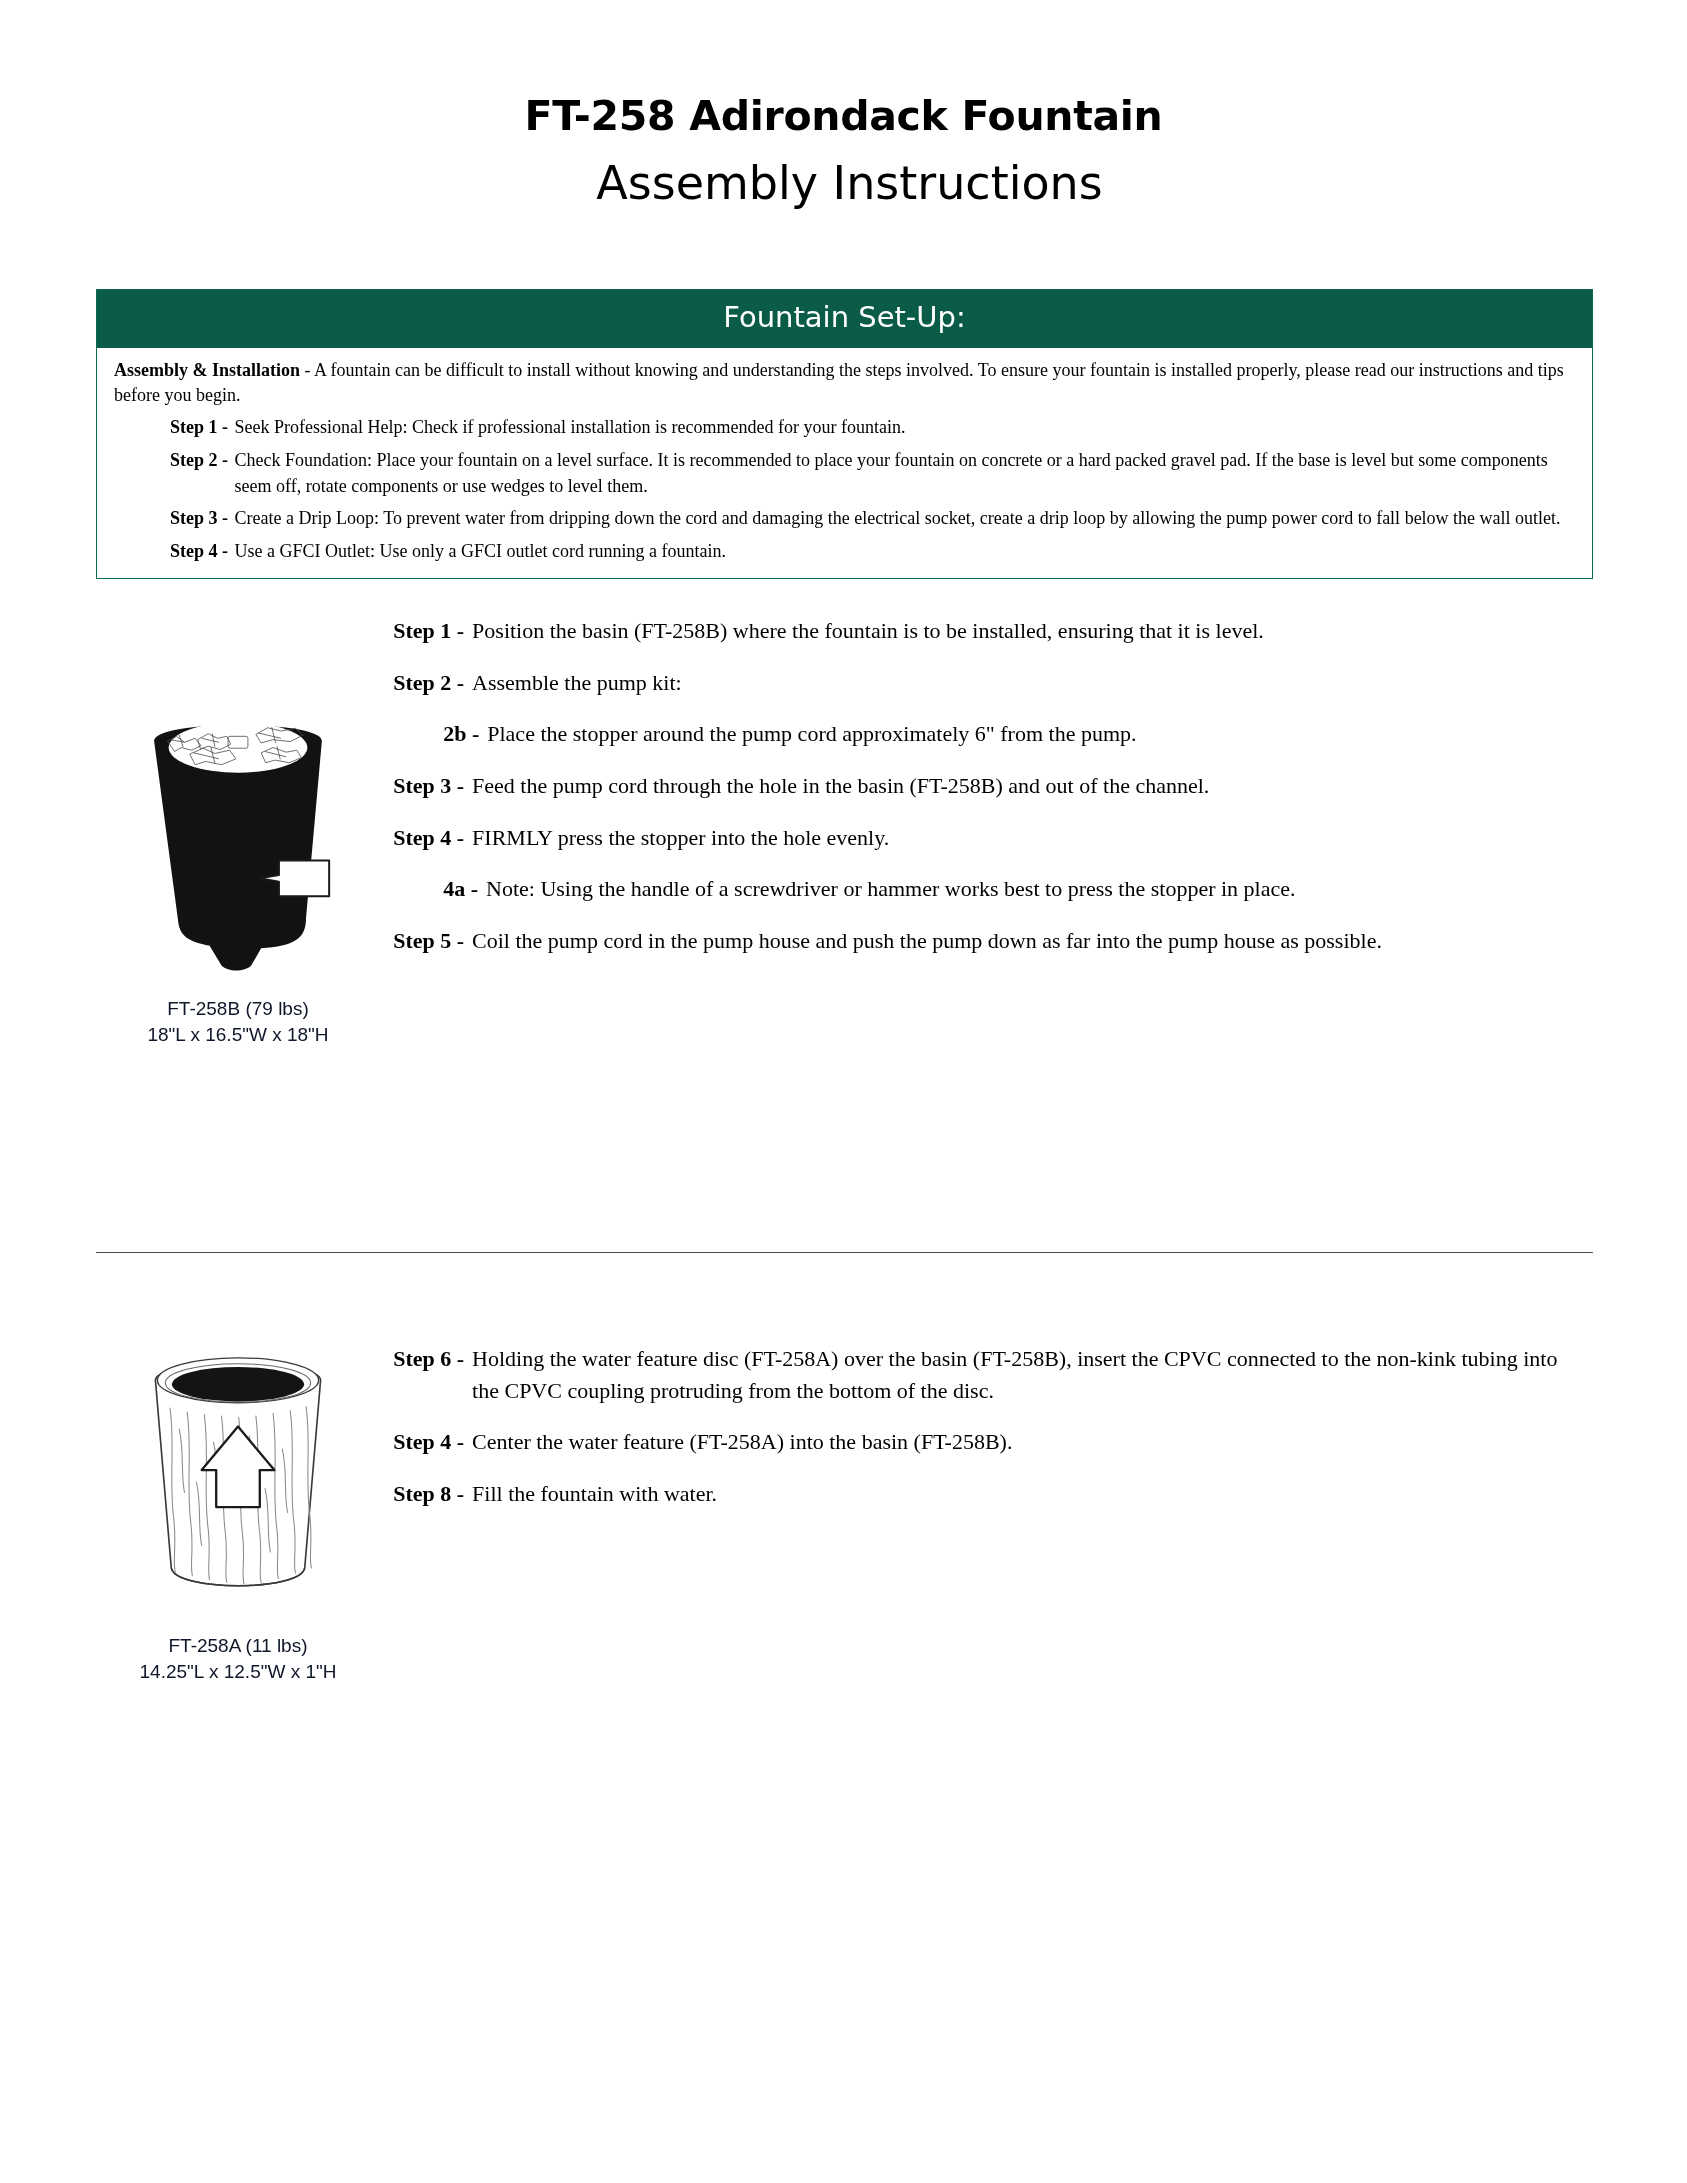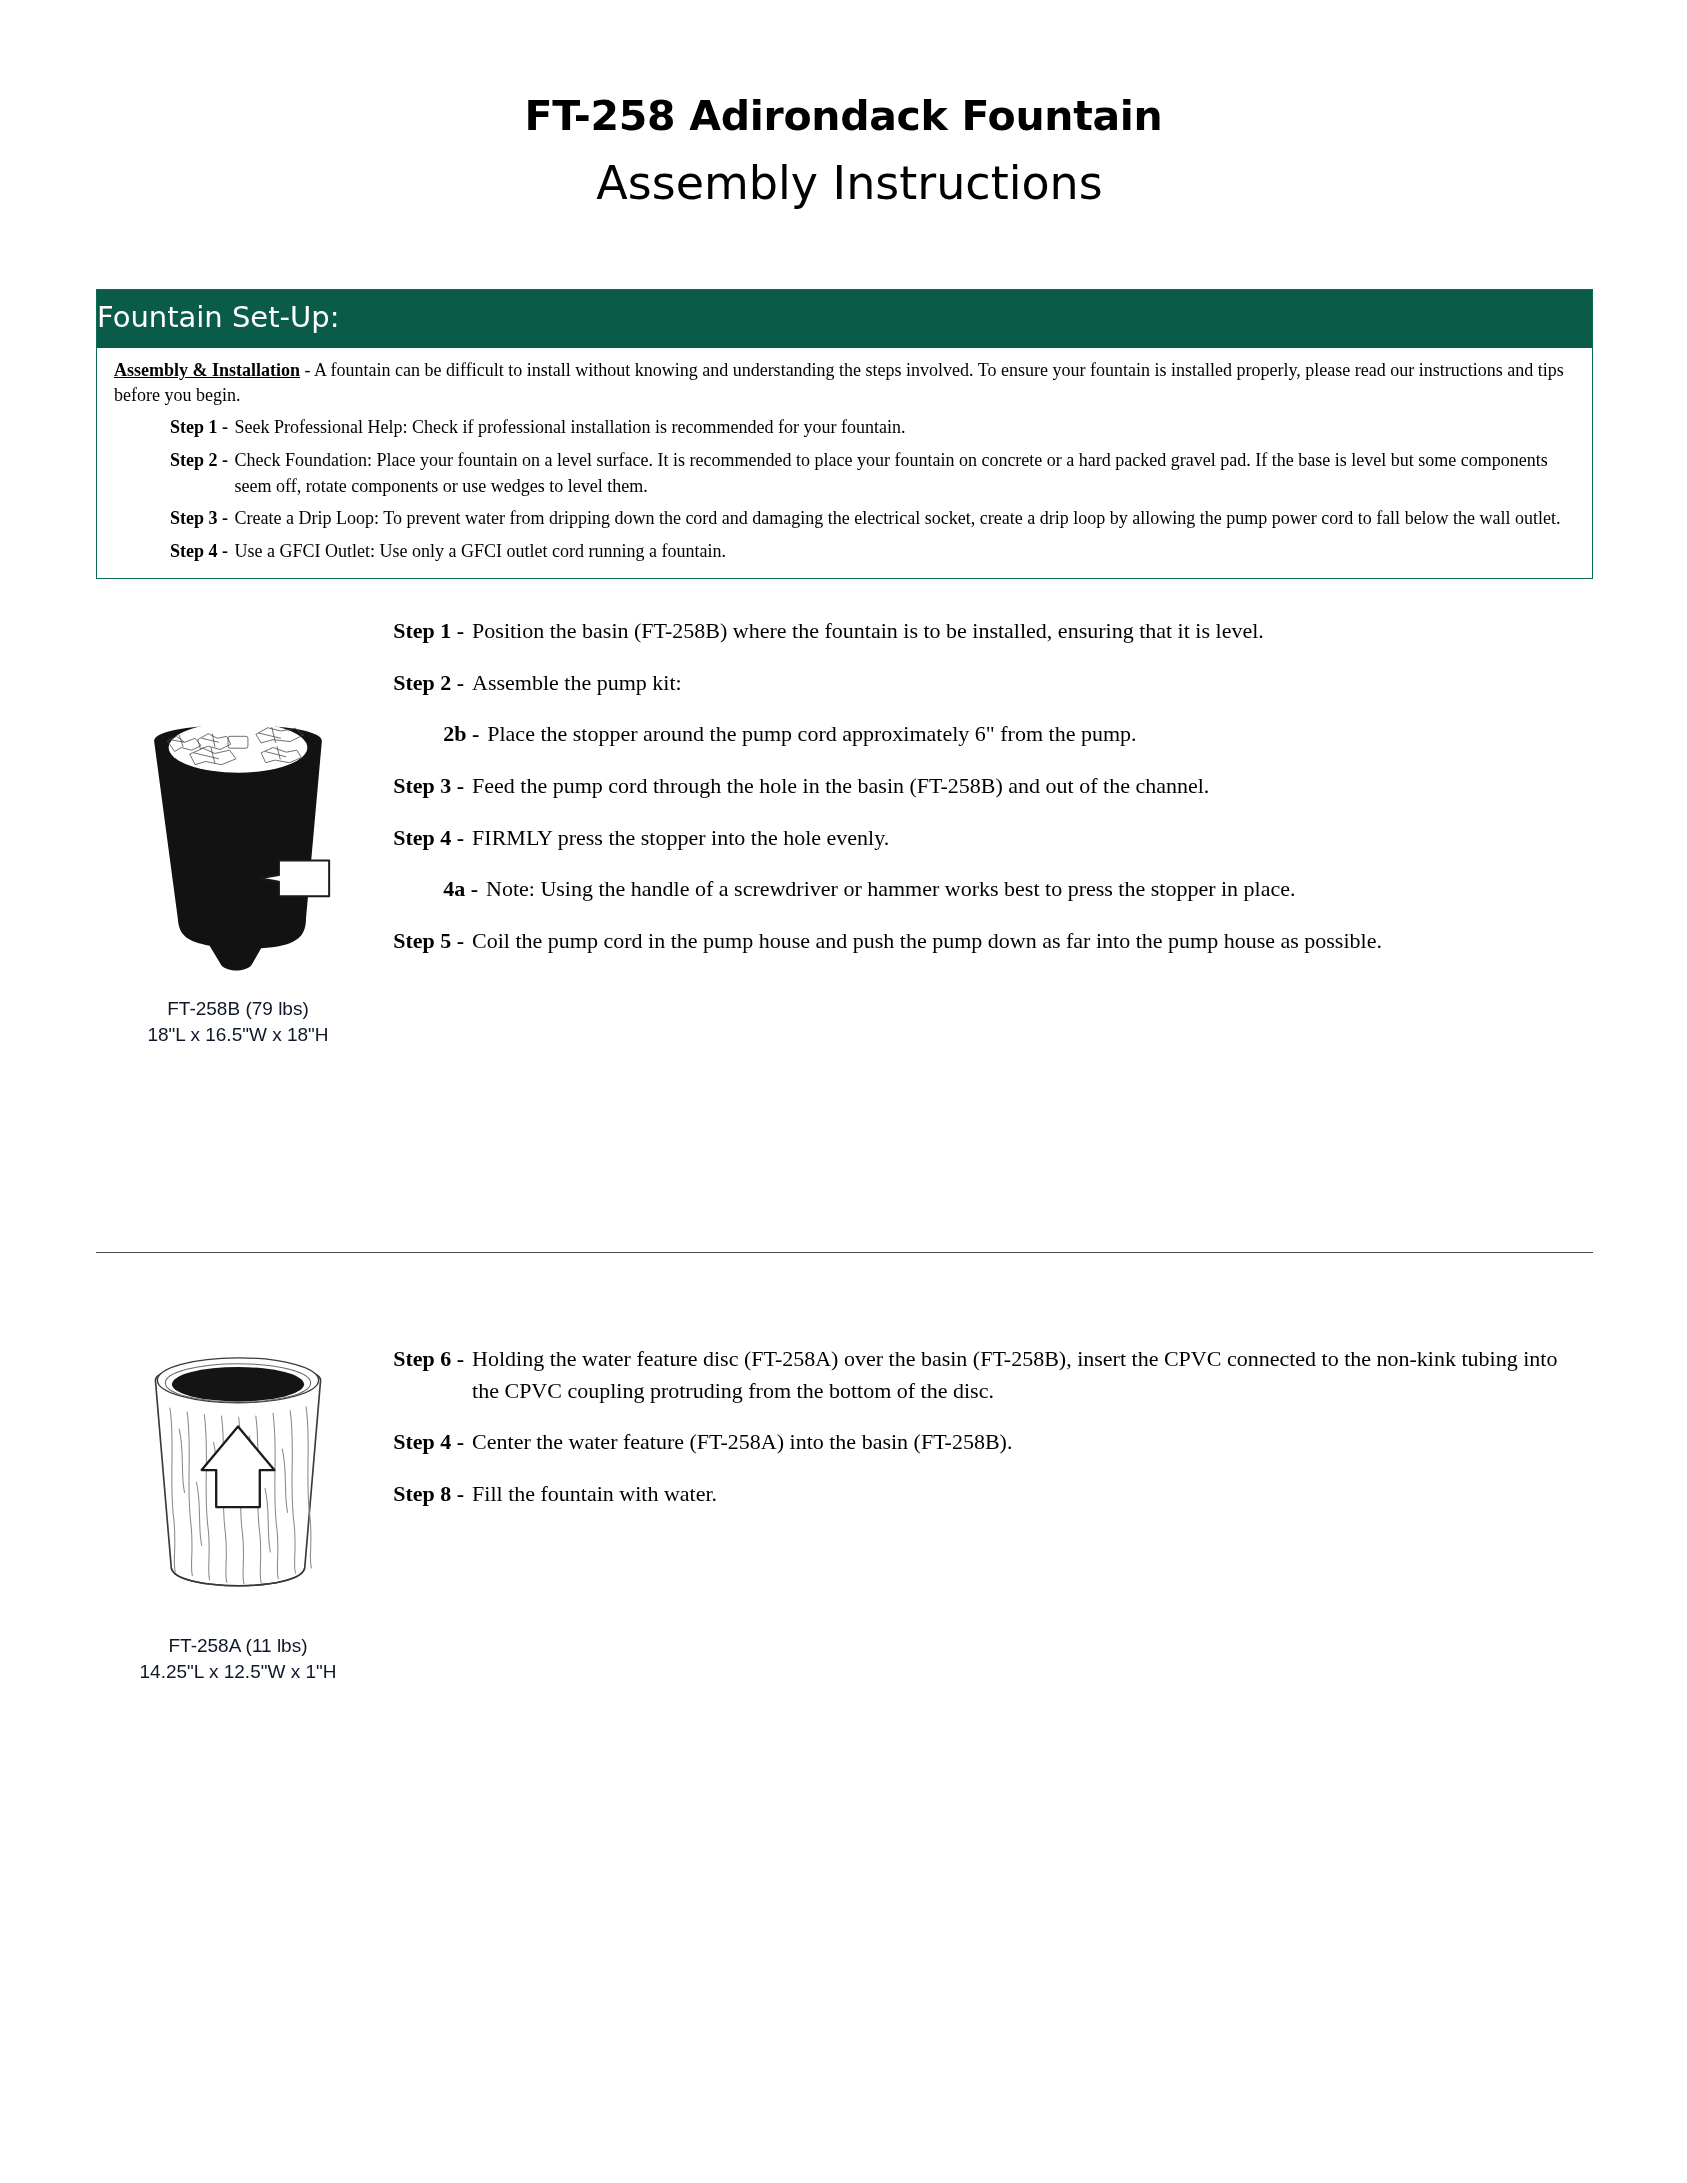--- a/index.html
+++ b/index.html
@@ -49,38 +49,38 @@
     left: 96px;
     top: 289px;
     width: 1497px;
     border: 1.3px solid #0c6b56;
     box-sizing: border-box;
     background: #ffffff;
   }
   .callout-header {
     background: #0a5c49;
     color: #ffffff;
+    text-align: center;
     font-family: "DejaVu Sans", sans-serif;
     font-size: 29px;
     font-weight: normal;
     padding: 12px 0 14.6px 0;
     line-height: 1.1;
   }
   .callout-body {
     padding: 9.3px 17px 13.2px 17px;
     font-family: "Liberation Serif", serif;
   }
   .callout-intro {
     font-size: 18px;
     line-height: 1.42;
     margin: 0 0 2.6px 0;
   }
   .callout-intro .lead {
     font-weight: bold;
-    text-decoration: underline;
   }
   .callout-steps {
     margin: 0;
     padding: 0;
     list-style: none;
   }
   .callout-step {
     display: flex;
     font-size: 18px;
     line-height: 1.44;

